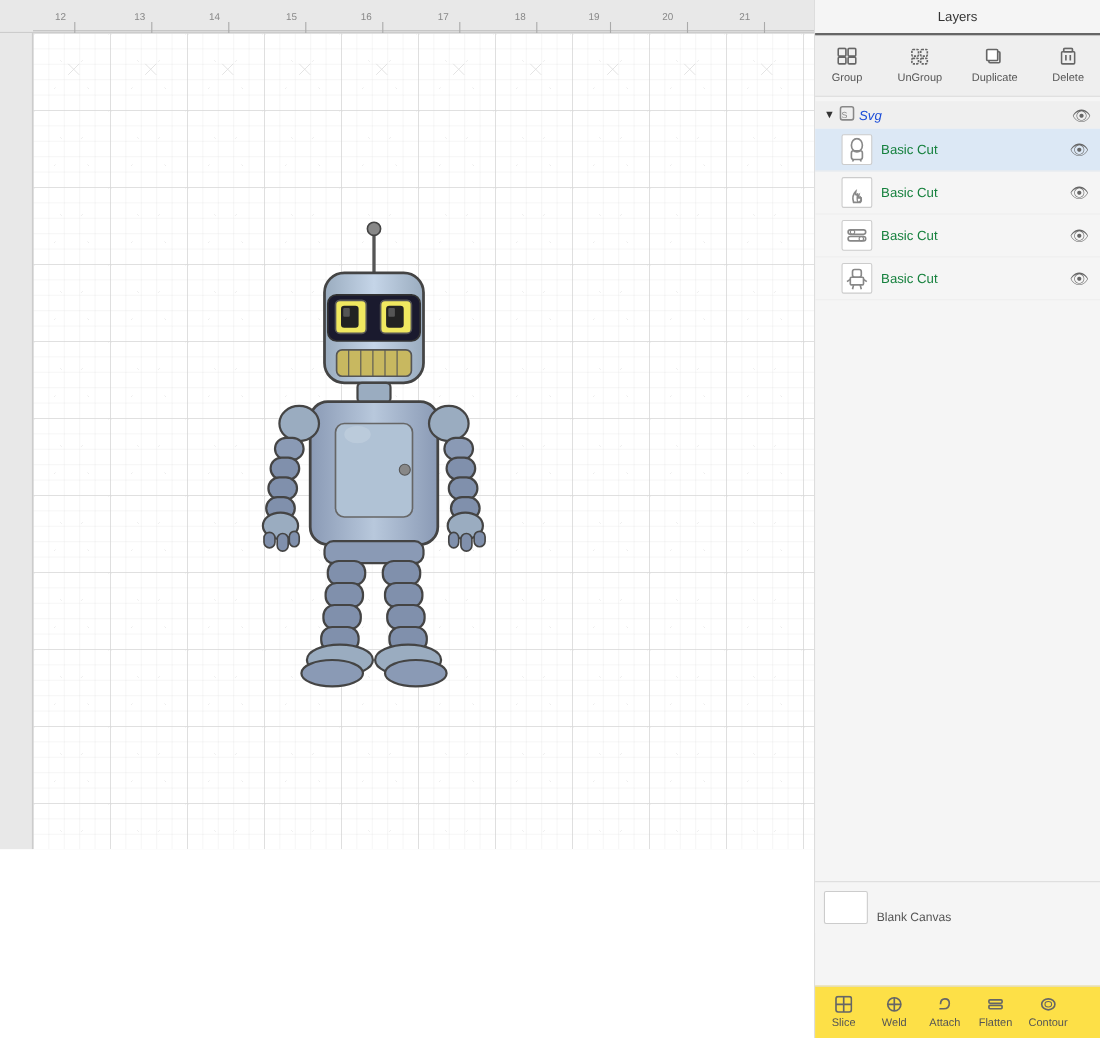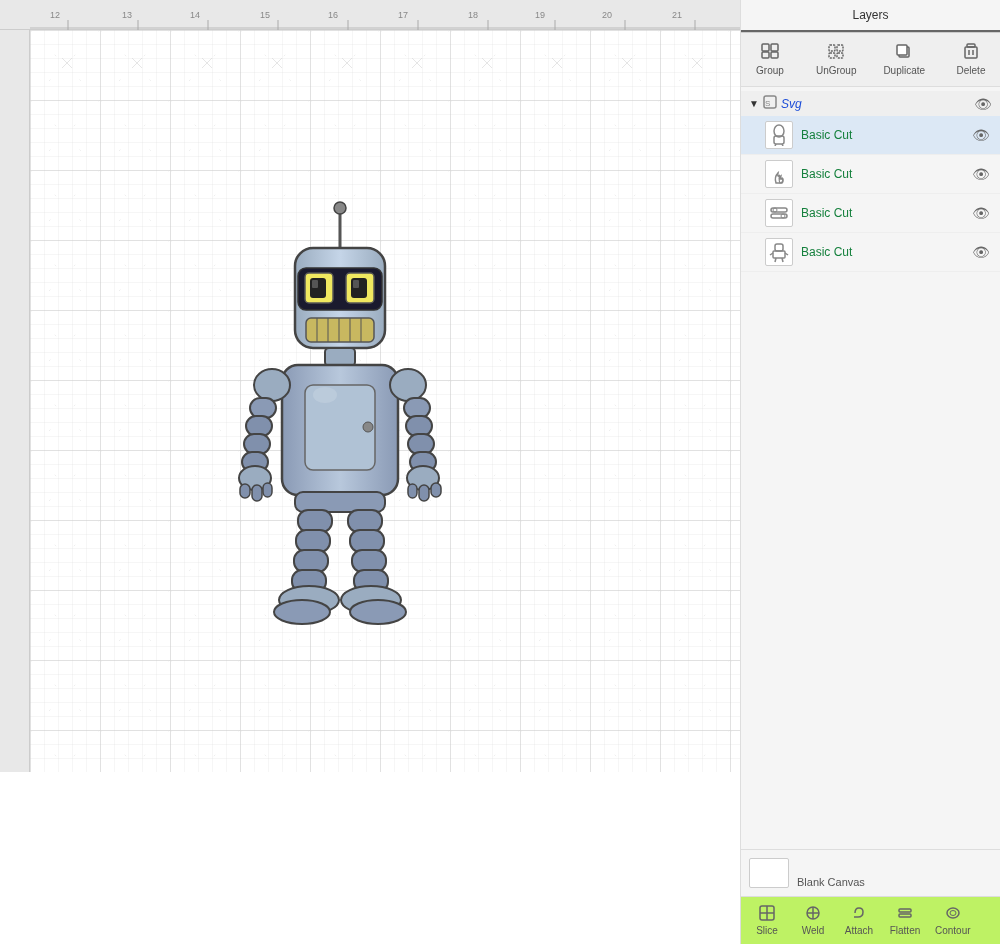--- a/index.html
+++ b/index.html
@@ -226,24 +226,25 @@
     }
 
     .canvas-label {
       font-size: 11px;
       color: #555;
     }
 
     
     .bottom-toolbar {
       display: flex;
-      background: #bef264;
+      background: #fde047;
       border-top: 1px solid #ddd;
       padding: 4px;
       gap: 2px;
+      margin-top: 48px;
     }
 
     .bottom-toolbar-btn {
       display: flex;
       flex-direction: column;
       align-items: center;
       justify-content: center;
       padding: 4px 6px;
       min-width: 44px;
       font-size: 10px;

